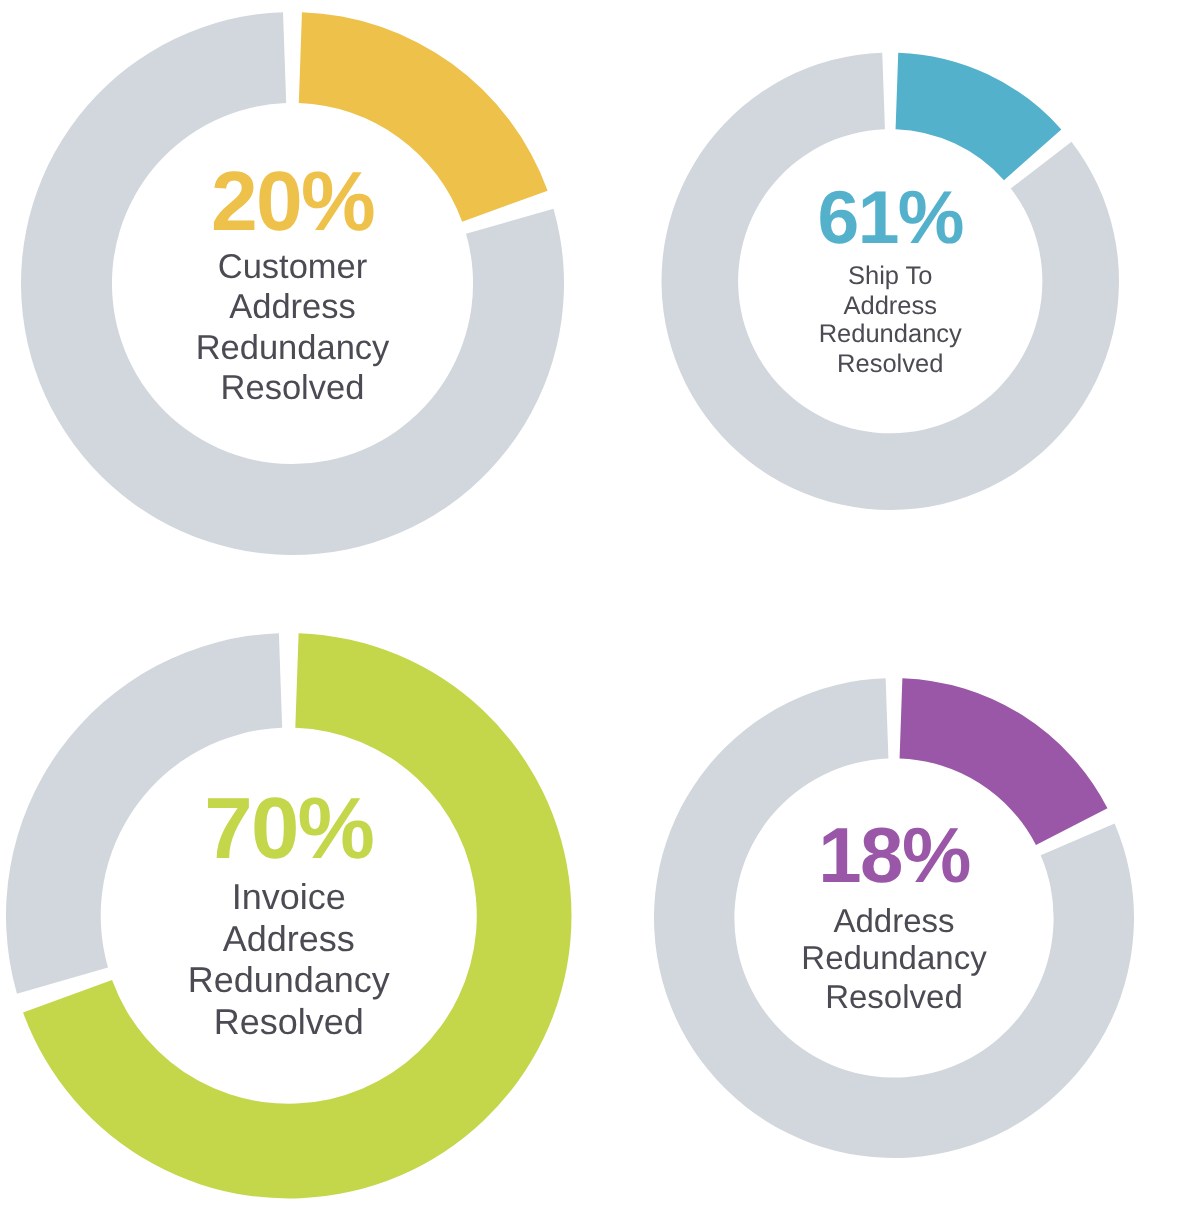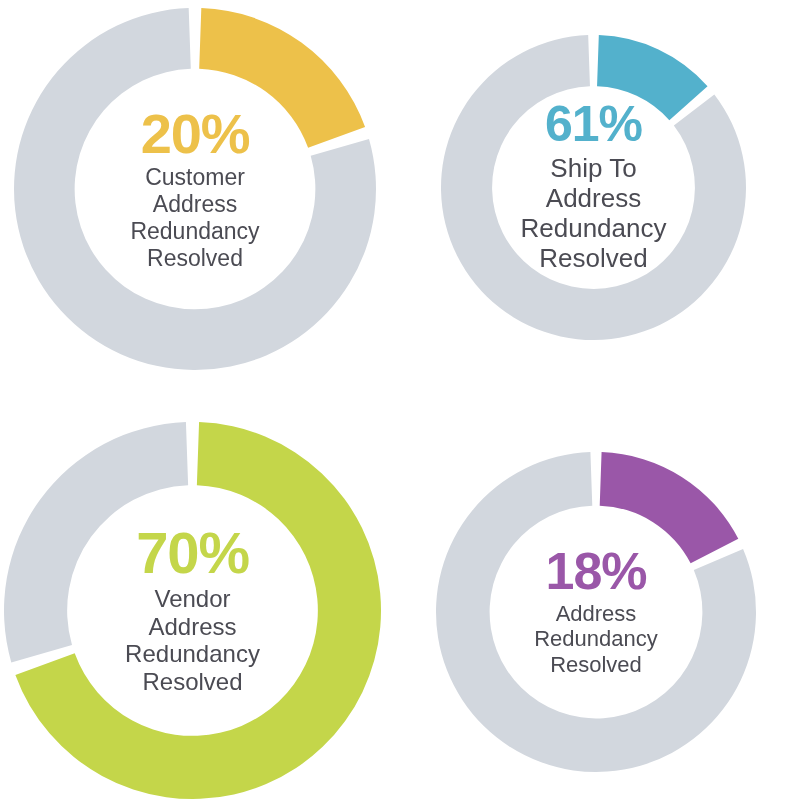--- a/index.html
+++ b/index.html
@@ -61,21 +61,21 @@
 
   
   #card-0 { left: 14px;  top: 8px;   width: 362px; height: 362px; }
   #card-1 { left: 441px; top: 35px;  width: 305px; height: 305px; }
   #card-2 { left: 4px;   top: 422px; width: 377px; height: 377px; }
   #card-3 { left: 436px; top: 452px; width: 320px; height: 320px; }
 
   #card-0 .pct-value   { font-size: 56px; }
   #card-0 .label-lines { font-size: 23px; }
   #card-1 .pct-value   { font-size: 50px; }
-  #card-1 .label-lines { font-size: 26px; }
+  #card-1 .label-lines { font-size: 17px; }
   #card-2 .pct-value   { font-size: 58px; }
   #card-2 .label-lines { font-size: 24px; }
   #card-3 .pct-value   { font-size: 52px; text-align: center; }
   #card-3 .label-lines { font-size: 22px; }
 </style>
 </head>
 <body>
 
 <div id="infographic">
 
@@ -112,21 +112,21 @@
   </div>
 
   <div class="donut-card" id="card-2">
     <svg class="donut-svg" viewBox="0 0 200 200" width="100%" height="100%">
         <path d="M 103.48994967025011 0.06091729809043045 A 100 100 0 1 1 6.030737921409184 134.20201433256693 L 37.510440717737104 122.74433953115701 A 66.5 66.5 0 1 0 102.32081653071633 33.540510003230125 Z" fill="#c4d64a"></path>
         <path d="M 3.873830406168139 127.56373558169997 A 100 100 0 0 1 96.51005032974983 0.06091729809043045 L 97.67918346928364 33.54051000323014 A 66.5 66.5 0 0 0 36.07609722010181 118.32988416183048 Z" fill="#d2d7de"></path>
       </svg>
     <div class="donut-center-text">
       <div class="pct-value" style="color: rgb(196, 214, 74);">70%</div>
       <div class="label-lines">
-          <span class="label-line">Vendor</span>
+          <span class="label-line">Invoice</span>
           <span class="label-line">Address</span>
           <span class="label-line">Redundancy</span>
           <span class="label-line">Resolved</span>
         </div>
     </div>
   </div>
 
   <div class="donut-card" id="card-3">
     <svg class="donut-svg" viewBox="0 0 200 200" width="100%" height="100%">
         <path d="M 103.48994967025011 0.06091729809043045 A 100 100 0 0 1 188.94163732912975 54.290207294130575 L 159.14618882387128 69.60298785059683 A 66.5 66.5 0 0 0 102.32081653071633 33.540510003230125 Z" fill="#9a57a8"></path>

